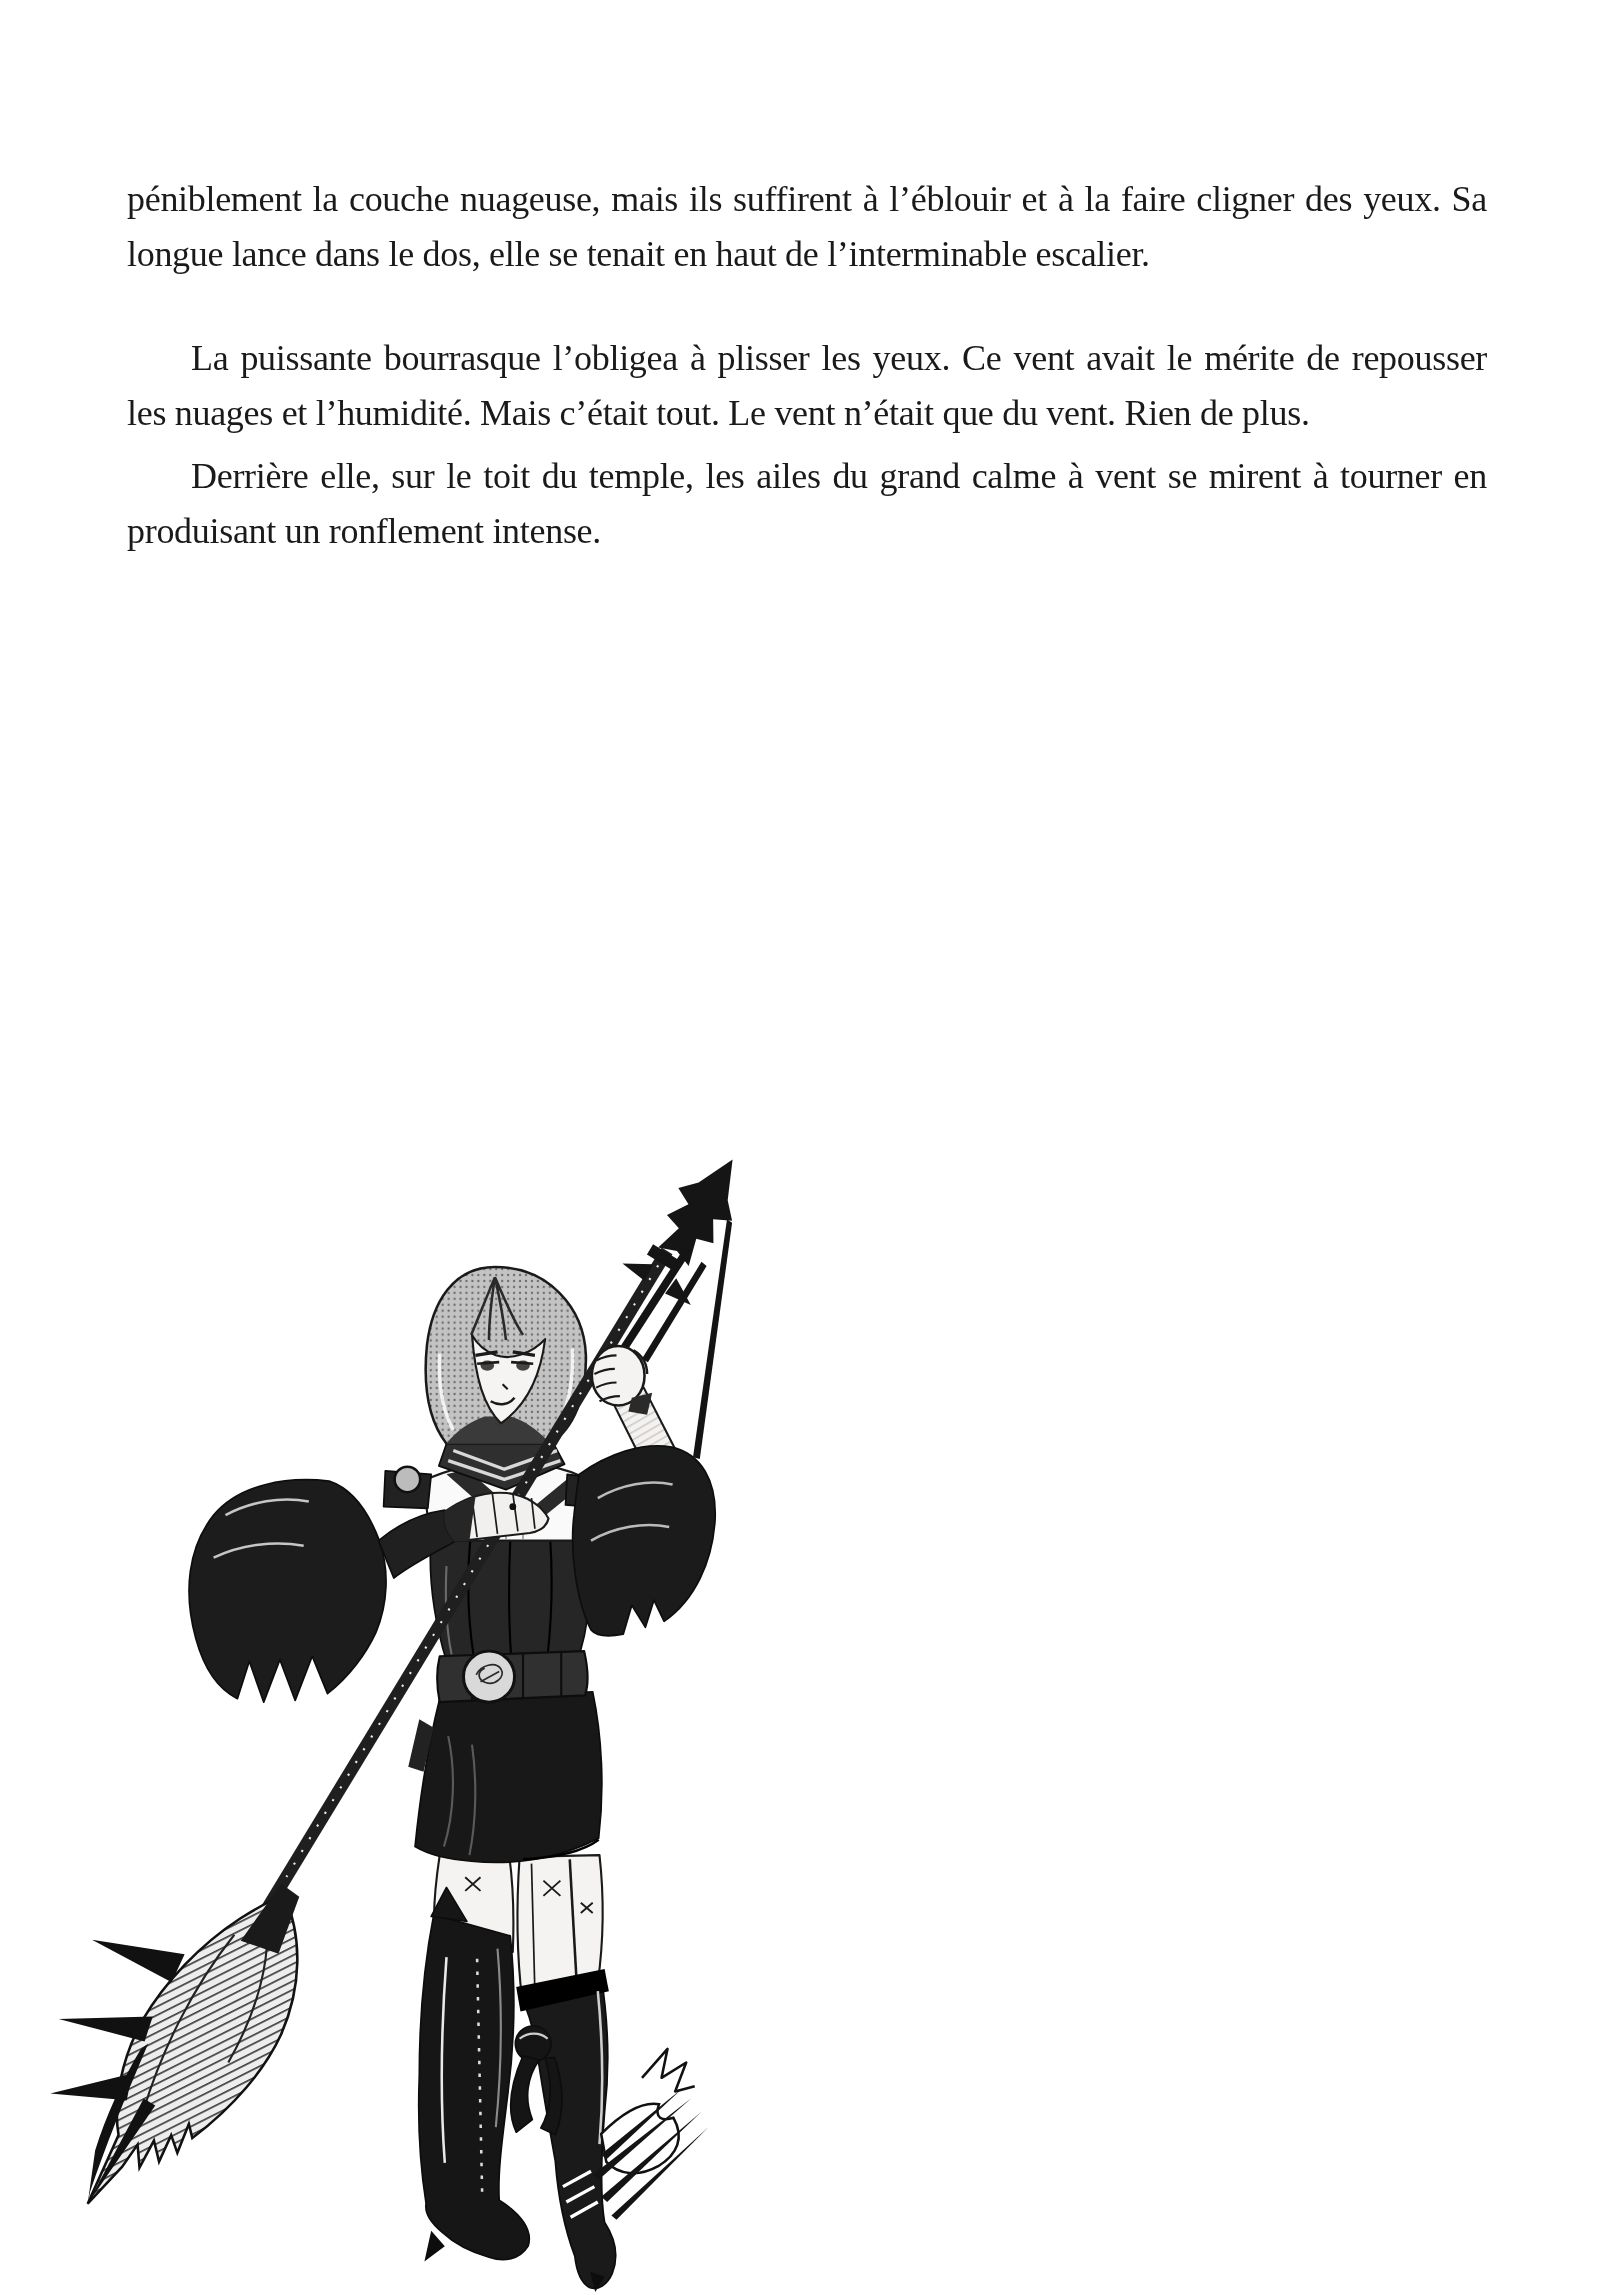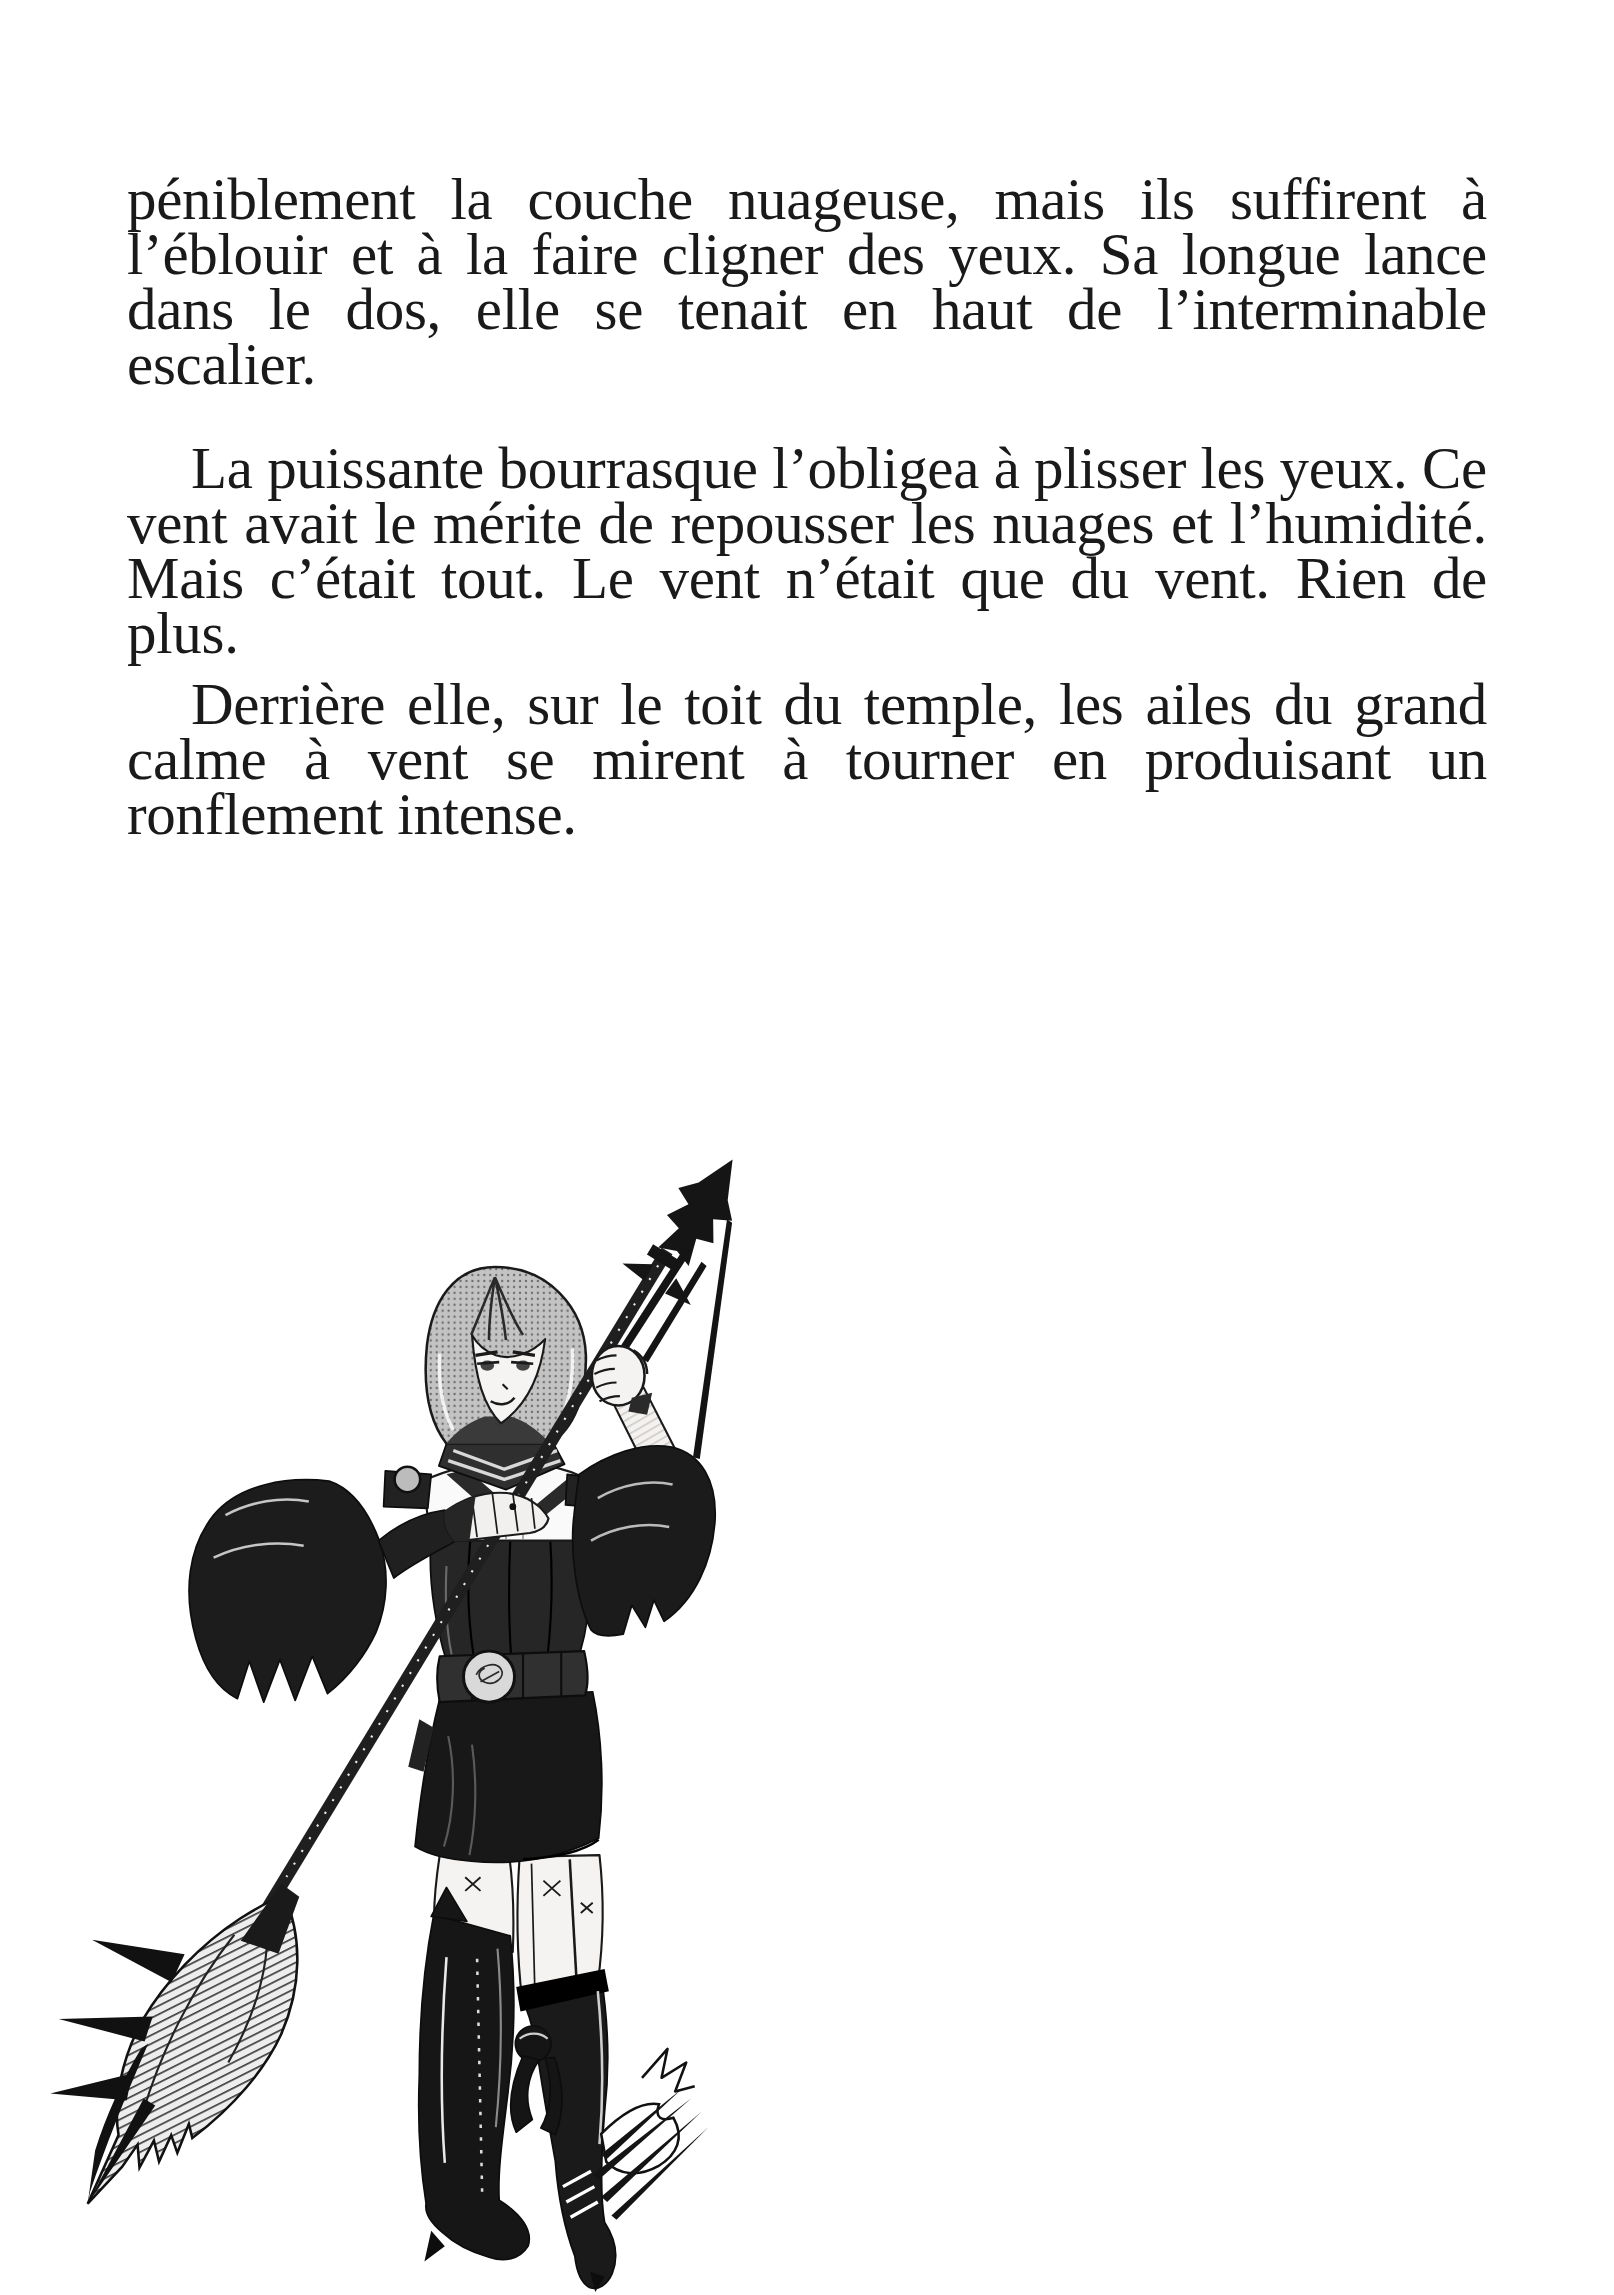--- a/index.html
+++ b/index.html
@@ -9,30 +9,30 @@
     background:#ffffff;
     overflow:hidden;
     font-family:"Liberation Serif", serif;
     color:#1a1a1a;
   }
   .text-block{
     position:absolute;
     left:127px;top:172px;width:1360px;
   }
   .para{
-    font-size:59px;
+    font-size:36px;
     line-height:55px;
     letter-spacing:-0.3px;
     text-align:justify;
     text-align-last:left;
     hyphens:none;
     margin:0 0 49px 0;
   }
   .para.indent{text-indent:64px;}
-  .para.tight{margin-bottom:16px;}
+  .para.tight{margin-bottom:8px;}
   .illustration{
     position:absolute;
     left:47px;top:1141px;
     width:748px;height:1152px;
   }
   .illustration svg{width:100%;height:100%;display:block;}
 </style>
 </head>
 <body>
 

